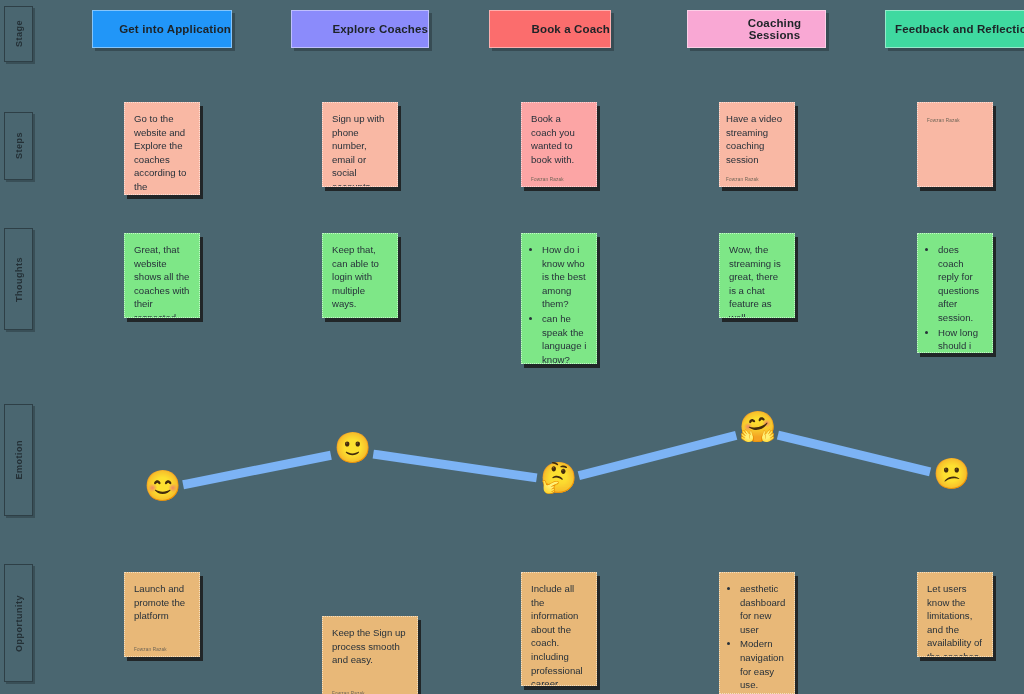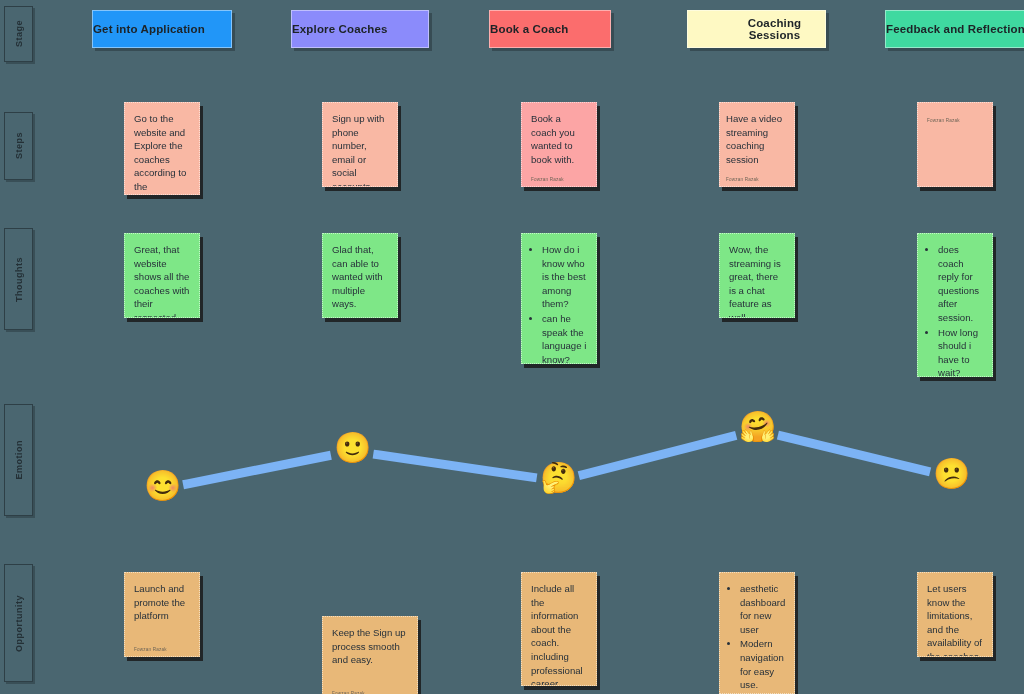--- a/index.html
+++ b/index.html
@@ -41,21 +41,21 @@
     white-space: nowrap;
   }
 
   
   .stage-chip {
     position: absolute;
     top: 10px;
     height: 38px;
     display: flex;
     align-items: center;
-    justify-content: flex-start;
+    justify-content: flex-end;
     border: 1px solid rgba(255,255,255,0.45);
     box-shadow: 3px 3px 0 rgba(0,0,0,0.25);
   }
   .stage-chip span {
     font-size: 11.5px;
     font-weight: 700;
     color: #1d2327;
     letter-spacing: 0.15px;
     text-align: center;
   }
@@ -126,21 +126,21 @@
 
   <div class="stage-chip" style="left:92px;width:140px;background:#2196f8;">
     <span>Get into Application</span>
   </div>
   <div class="stage-chip" style="left:291px;width:138px;background:#8b8bfb;">
     <span>Explore Coaches</span>
   </div>
   <div class="stage-chip" style="left:489px;width:122px;background:#fb6d6d;">
     <span>Book a Coach</span>
   </div>
-  <div class="stage-chip" style="left:687px;width:139px;background:#fef9c3;padding-left:36px;">
+  <div class="stage-chip" style="left:687px;width:139px;background:#f9a8d4;padding-left:36px;">
     <span>Coaching Sessions</span>
   </div>
   <div class="stage-chip" style="left:885px;width:150px;background:#3fd9a0;">
     <span>Feedback and Reflection</span>
   </div>
 
   <div class="note" style="left:124px;width:76px;height:93px;top:102px;background:#f9b8a4;">
     <div class="body">Go to the website and Explore the coaches according to the specialization and want to book them</div>
 
   </div>
@@ -158,37 +158,37 @@
   </div>
   <div class="note" style="left:917px;width:76px;height:85px;top:102px;background:#f9b8a4;">
     <div class="sig">Fowzan Razak</div>
   </div>
 
   <div class="note" style="left:124px;width:76px;height:85px;top:233px;background:#7ee787;">
     <div class="body">Great, that website shows all the coaches with their respected filed.</div>
 
   </div>
   <div class="note" style="left:322px;width:76px;height:85px;top:233px;background:#7ee787;">
-    <div class="body">Glad that, can able to wanted with multiple ways.</div>
+    <div class="body">Keep that, can able to login with multiple ways.</div>
     <div class="sig">Fowzan Razak</div>
   </div>
   <div class="note" style="left:521px;width:76px;height:131px;top:233px;background:#7ee787;">
     <div class="body">
         <ul>
           <li>How do i know who is the best among them?</li>
           <li>can he speak the language i know?</li>
         </ul>
       </div>
 
   </div>
   <div class="note" style="left:719px;width:76px;height:85px;top:233px;background:#7ee787;">
     <div class="body">Wow, the streaming is great, there is a chat feature as well.</div>
 
   </div>
-  <div class="note" style="left:917px;width:76px;height:144px;top:233px;background:#7ee787;">
+  <div class="note" style="left:917px;width:76px;height:120px;top:233px;background:#7ee787;">
     <div class="body">
         <ul>
           <li>does coach reply for questions after session.</li>
           <li>How long should i have to wait?</li>
         </ul>
       </div>
 
   </div>
 
   <svg id="emotion-layer" viewBox="0 0 1024 694">

